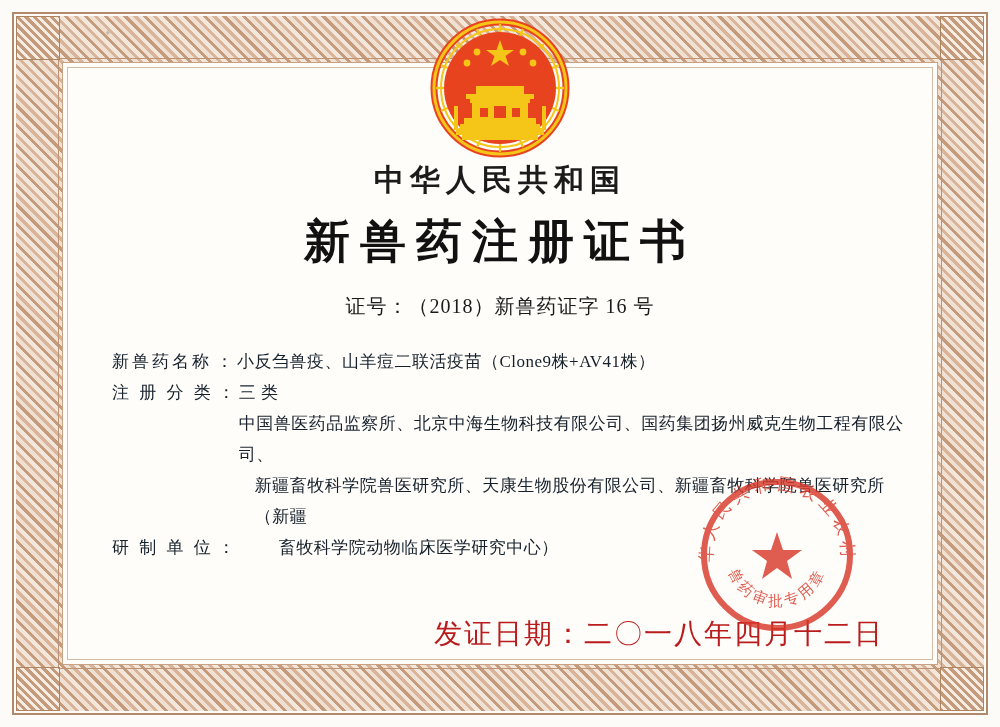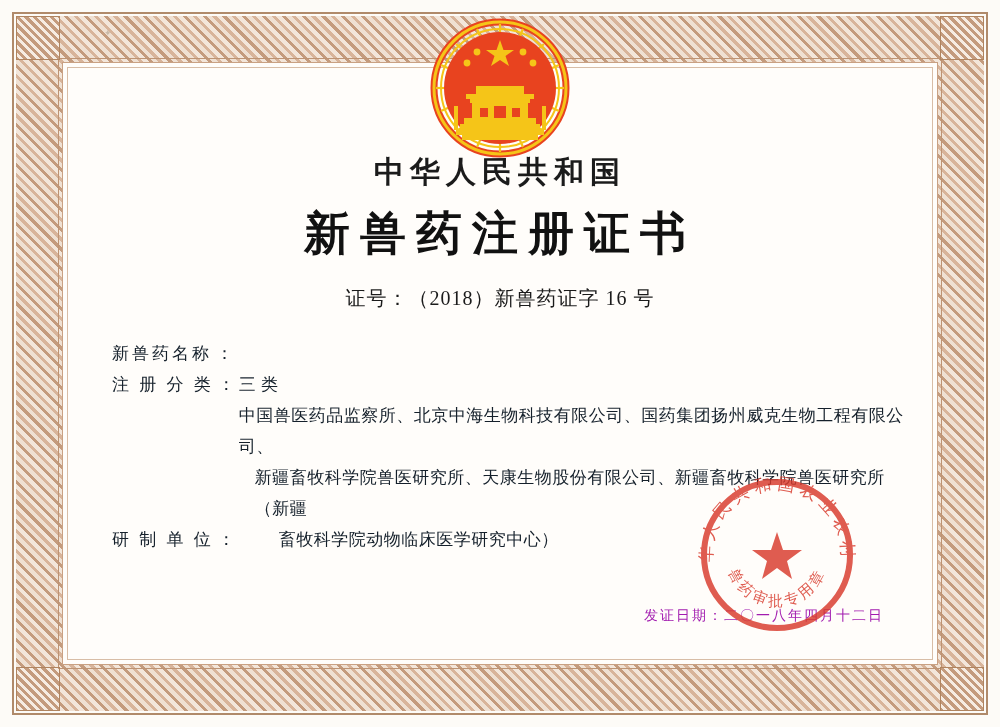--- a/index.html
+++ b/index.html
@@ -103,21 +103,21 @@
     width: 160px;
     height: 160px;
     z-index: 6;
   }
 
   
   .content {
     position: absolute;
     left: 80px;
     right: 80px;
-    top: 152px;
+    top: 160px;
     z-index: 4;
   }
   .title-country {
     text-align: center;
     font-size: 30px;
     letter-spacing: 6px;
     color: #1b1b1b;
     font-weight: bold;
     font-family: "Liberation Serif", "DejaVu Serif", serif;
   }
@@ -179,23 +179,23 @@
     font-size: 25px;
     letter-spacing: 2px;
     color: #111;
     font-weight: bold;
   }
 
   .issue-date {
     margin-top: 52px;
     text-align: right;
     padding-right: 36px;
-    font-size: 14px;
+    font-size: 28px;
     letter-spacing: 2px;
-    color: #a21caf;
+    color: #b91c1c;
   }
 
   
   .seal {
     position: absolute;
     left: 692px;
     top: 470px;
     width: 170px;
     height: 170px;
     z-index: 7;
@@ -298,20 +298,21 @@
   <div class="content">
     <div class="title-country">中华人民共和国</div>
     <div class="title-main">新兽药注册证书</div>
     <div class="cert-no">证号：（2018）新兽药证字 16 号</div>
 
     <div class="fields">
 
       <div class="field-row">
         <span class="field-label">新兽药名称</span>
         <span class="field-sep">：</span>
+        <span class="field-value">小反刍兽疫、山羊痘二联活疫苗（Clone9株+AV41株）</span>
       </div>
 
       <div class="field-row">
         <span class="field-label">注 册 分 类</span>
         <span class="field-sep">：</span>
         <span class="field-value">三 类</span>
       </div>
 
       <div class="field-row">
         <span class="field-label">研 制 单 位</span>

